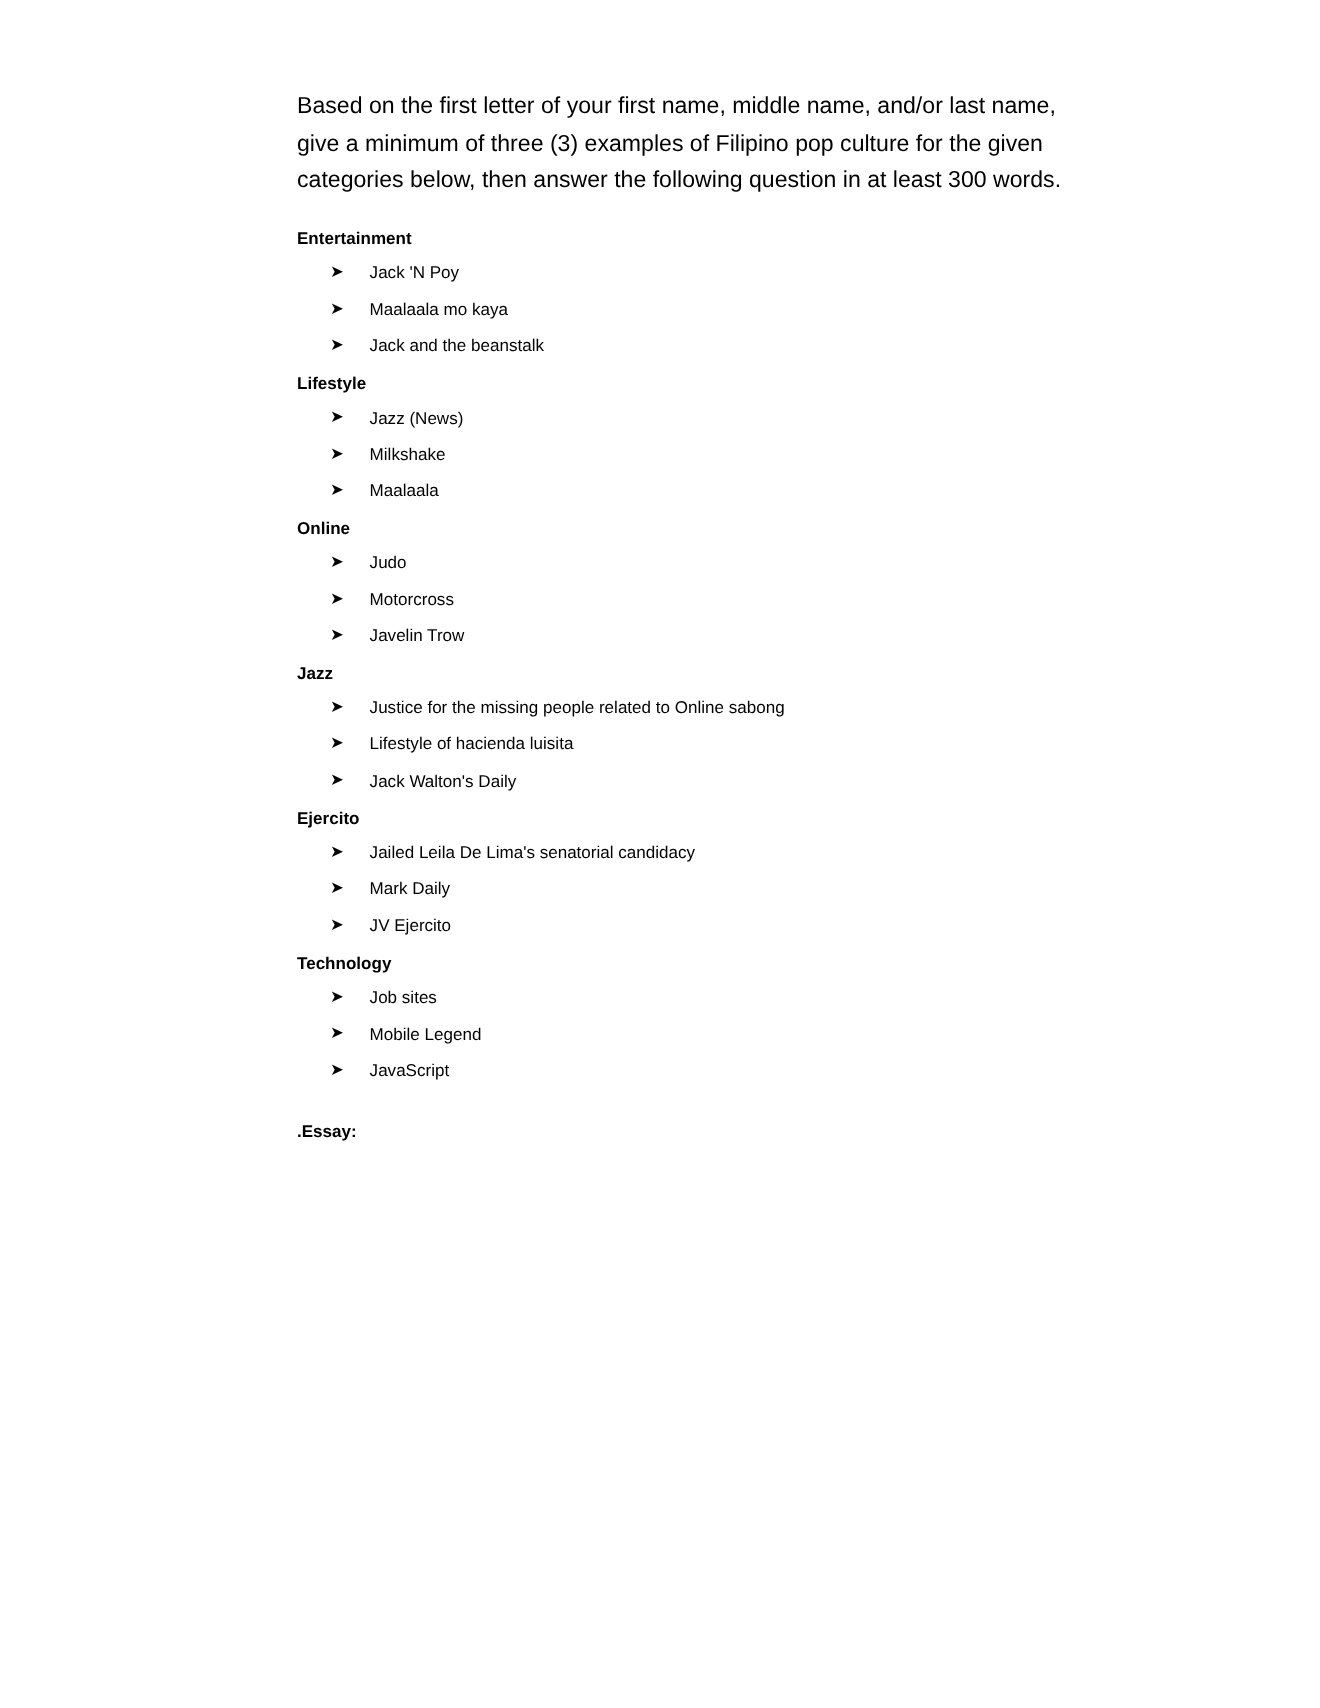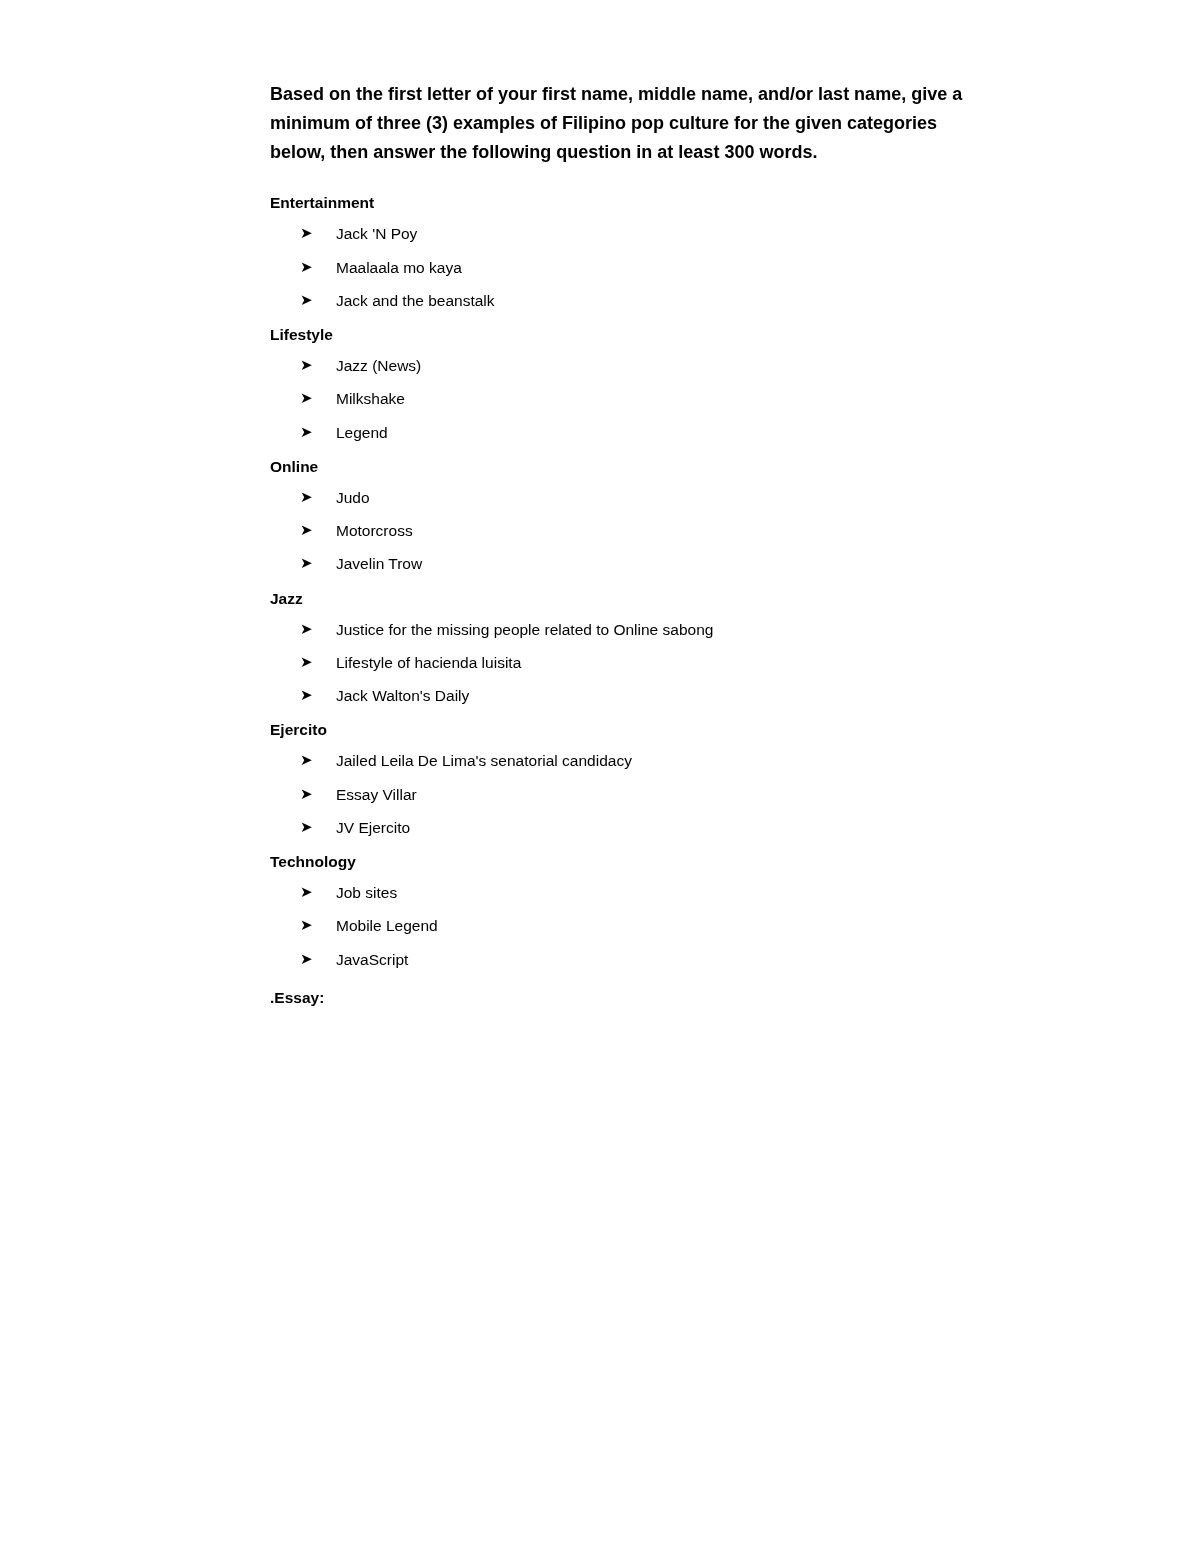--- a/index.html
+++ b/index.html
@@ -17,24 +17,24 @@
       min-height: 1553px;
     }
 
     .page-container {
       max-width: 860px;
       margin: 0 auto;
       padding: 80px 60px 80px 100px;
     }
 
     .intro-text {
-      font-size: 18px;
+      font-size: 21px;
       line-height: 1.6;
       margin-bottom: 28px;
-      font-weight: bold;
+      font-weight: normal;
     }
 
     .category-section {
       margin-bottom: 10px;
     }
 
     .category-title {
       font-size: 15.5px;
       font-weight: bold;
       margin-bottom: 10px;
@@ -59,21 +59,21 @@
       margin-right: 18px;
       margin-left: 30px;
       min-width: 18px;
       display: inline-block;
       font-family: Arial, sans-serif;
     }
 
     .essay-label {
       font-size: 15.5px;
       font-weight: bold;
-      margin-top: 18px;
+      margin-top: 36px;
     }
   </style>
 </head>
 <body>
 
 <div class="page-container">
 
   <p class="intro-text">Based on the first letter of your first name, middle name, and/or last name, give a minimum of three (3) examples of Filipino pop culture for the given categories below, then answer the following question in at least 300 words.</p>
 
   <div id="categories-container">
@@ -100,21 +100,21 @@
           <li>
             <span class="arrow">➤</span>
             <span>Jazz (News)</span>
           </li>
           <li>
             <span class="arrow">➤</span>
             <span>Milkshake</span>
           </li>
           <li>
             <span class="arrow">➤</span>
-            <span>Legend</span>
+            <span>Maalaala</span>
           </li>
         </ul>
       </div>
       <div class="category-section">
         <p class="category-title">Online</p>
         <ul class="category-list">
           <li>
             <span class="arrow">➤</span>
             <span>Judo</span>
           </li>
@@ -147,21 +147,21 @@
       </div>
       <div class="category-section">
         <p class="category-title">Ejercito</p>
         <ul class="category-list">
           <li>
             <span class="arrow">➤</span>
             <span>Jailed Leila De Lima's senatorial candidacy</span>
           </li>
           <li>
             <span class="arrow">➤</span>
-            <span>Essay Villar</span>
+            <span>Mark Daily</span>
           </li>
           <li>
             <span class="arrow">➤</span>
             <span>JV Ejercito</span>
           </li>
         </ul>
       </div>
       <div class="category-section">
         <p class="category-title">Technology</p>
         <ul class="category-list">

